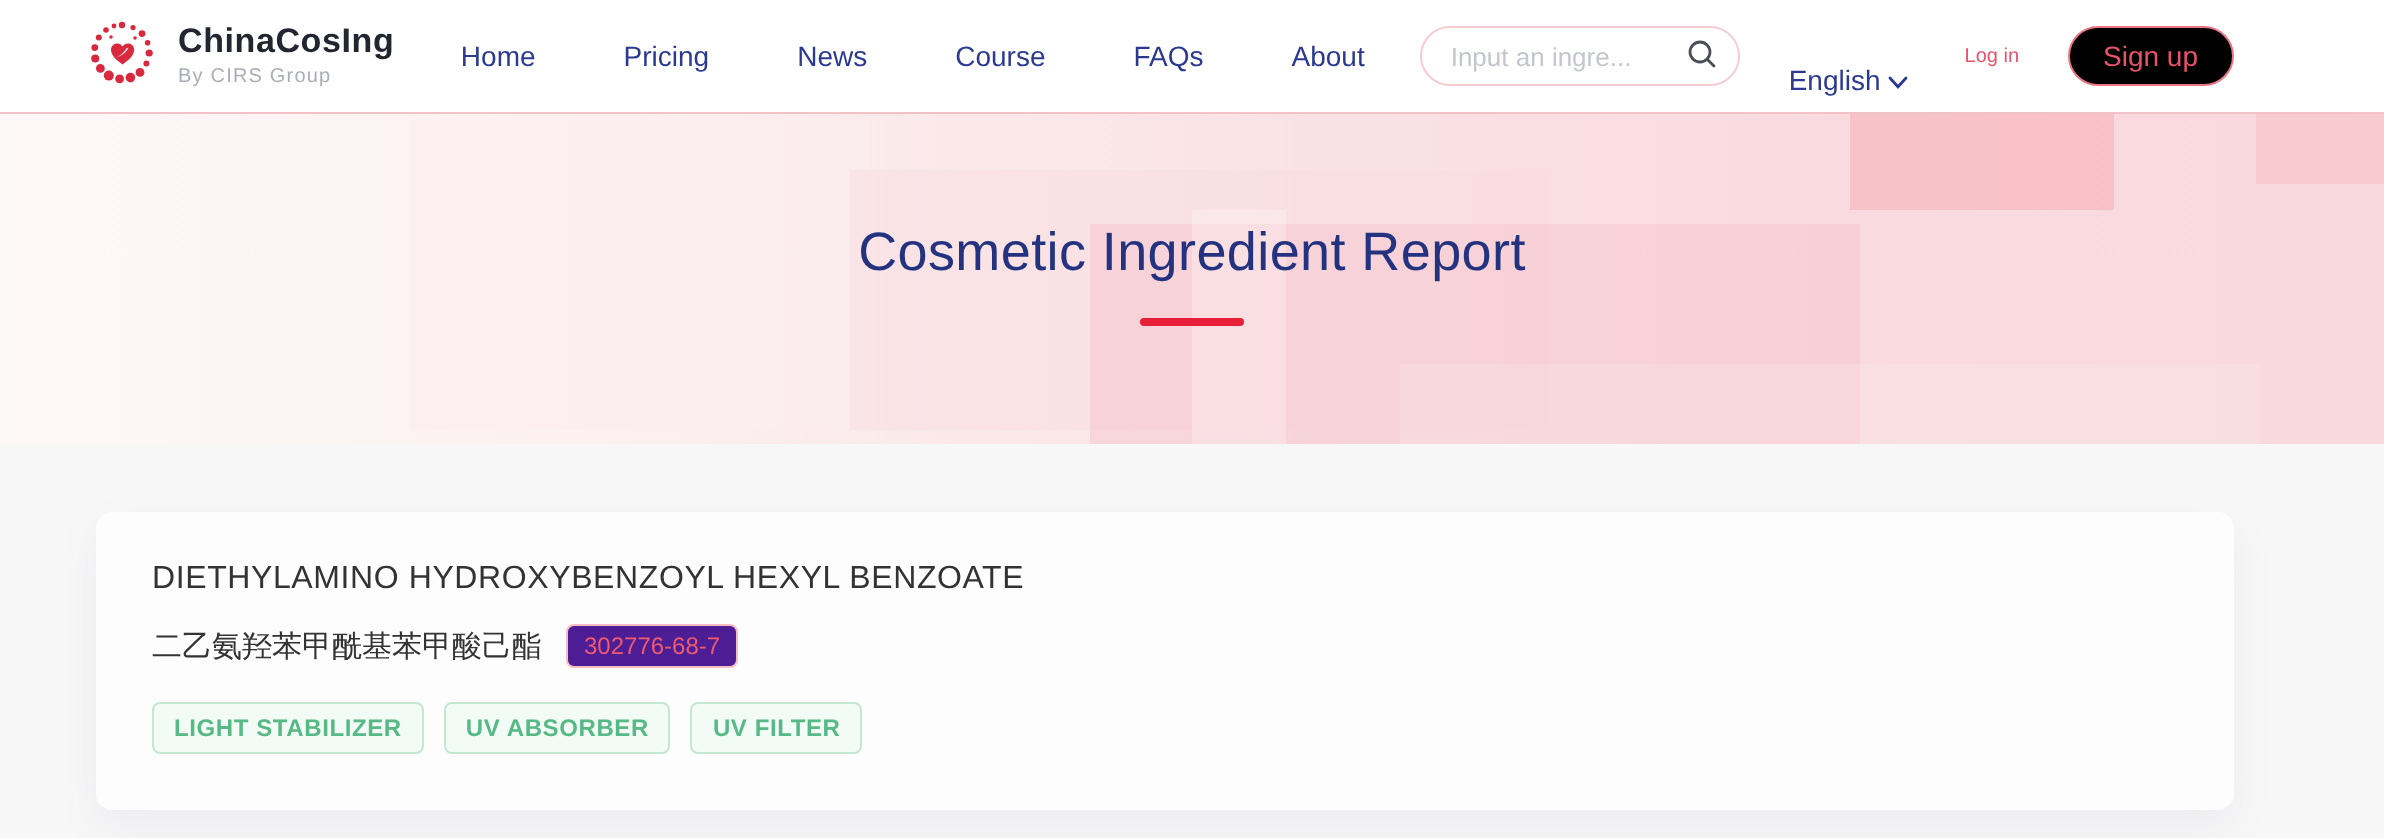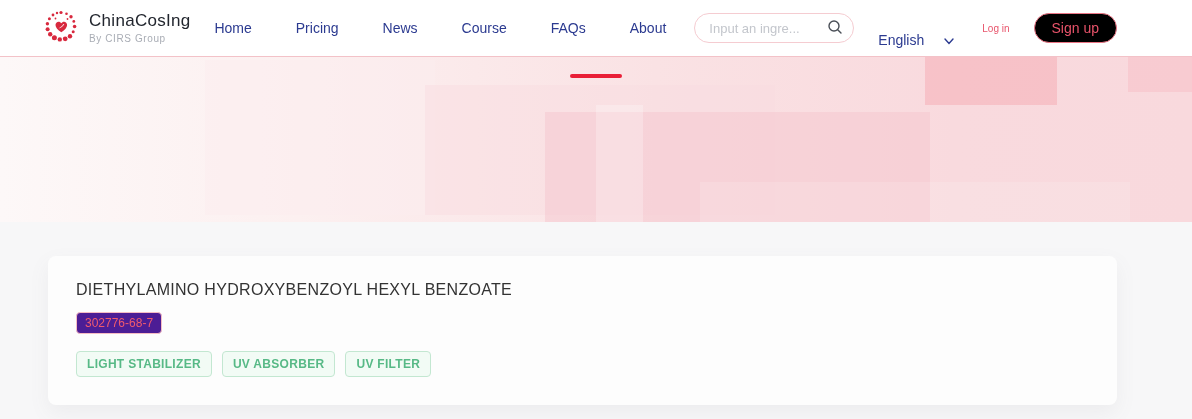--- a/index.html
+++ b/index.html
@@ -5,36 +5,36 @@
   * { margin:0; padding:0; box-sizing:border-box; }
   html,body { width:1192px; height:419px; overflow:hidden; }
   body { font-family:"Liberation Sans", sans-serif; background:#f7f7f8; }
 
   
   .header {
     height:57px; background:#ffffff; border-bottom:1px solid #f3c2c8;
     display:flex; align-items:center; padding:0 75px 0 42px;
   }
   .logo { display:flex; align-items:center; gap:9px; cursor:pointer; }
-  .logo-text-title { font-size:17px; font-weight:400; color:#22262e; letter-spacing:.3px; line-height:1.1; }
+  .logo-text-title { font-size:17px; font-weight:700; color:#22262e; letter-spacing:.3px; line-height:1.1; }
   .logo-text-sub { font-size:10px; color:#a9adb5; letter-spacing:.6px; margin-top:2px; }
   .nav { display:flex; gap:44px; margin-left:auto; }
   .nav a { font-size:14px; color:#2b3a90; text-decoration:none; }
   .search-box {
     margin-left:28px; display:flex; align-items:center;
     width:160px; height:30px; border:1px solid #f5ccd1; border-radius:15px;
     padding:0 10px 0 14px; background:#fff;
   }
   .search-box input {
     border:none; outline:none; width:100%; font-size:13px; color:#555;
     font-family:Liberation Sans, sans-serif; background:transparent;
   }
   .search-box input::placeholder { color:#c3c6cc; }
   .search-btn { background:none; border:none; cursor:pointer; display:flex; align-items:center; padding:0; }
-  .lang { margin-left:24px; display:flex; align-items:center; gap:20px; font-size:14px; color:#2b3a90; cursor:pointer;margin-top:24px; }
+  .lang { margin-left:24px; display:flex; align-items:center; gap:4px; font-size:14px; color:#2b3a90; cursor:pointer;margin-top:24px; }
   .login { margin-left:28px; font-size:10px; color:#e8536a; text-decoration:none; }
   .signup {
     margin-left:24px; font-size:14px; color:#e8536a; background:#000000;
     border:1.5px solid #ec7585; border-radius:16px; padding:6px 17px; cursor:pointer;
     font-family:"Liberation Sans", sans-serif;
   }
 
   
   .hero {
     position:relative; height:165px; overflow:hidden;
@@ -148,27 +148,29 @@
 </div>
 
 <div class="hero">
   <div class="blk blk-d"></div>
   <div class="blk blk-c"></div>
   <div class="blk blk-b"></div>
   <div class="blk blk-a"></div>
   <div class="blk blk-e"></div>
   <div class="blk blk-f"></div>
   <div class="blk blk-g"></div>
+  <h1 class="hero-title">Cosmetic Ingredient Report</h1>
   <div class="hero-underline"></div>
 </div>
 
 <div class="main">
   <div class="card">
     <h2 class="inci-name">DIETHYLAMINO HYDROXYBENZOYL HEXYL BENZOATE</h2>
     <div class="name-row">
+      <span class="cn-name">二乙氨羟苯甲酰基苯甲酸己酯</span>
       <span class="cas-badge">302776-68-7</span>
     </div>
     <div class="tags">
       <span class="tag">LIGHT STABILIZER</span>
       <span class="tag">UV ABSORBER</span>
       <span class="tag">UV FILTER</span>
     </div>
   </div>
 </div>
 

